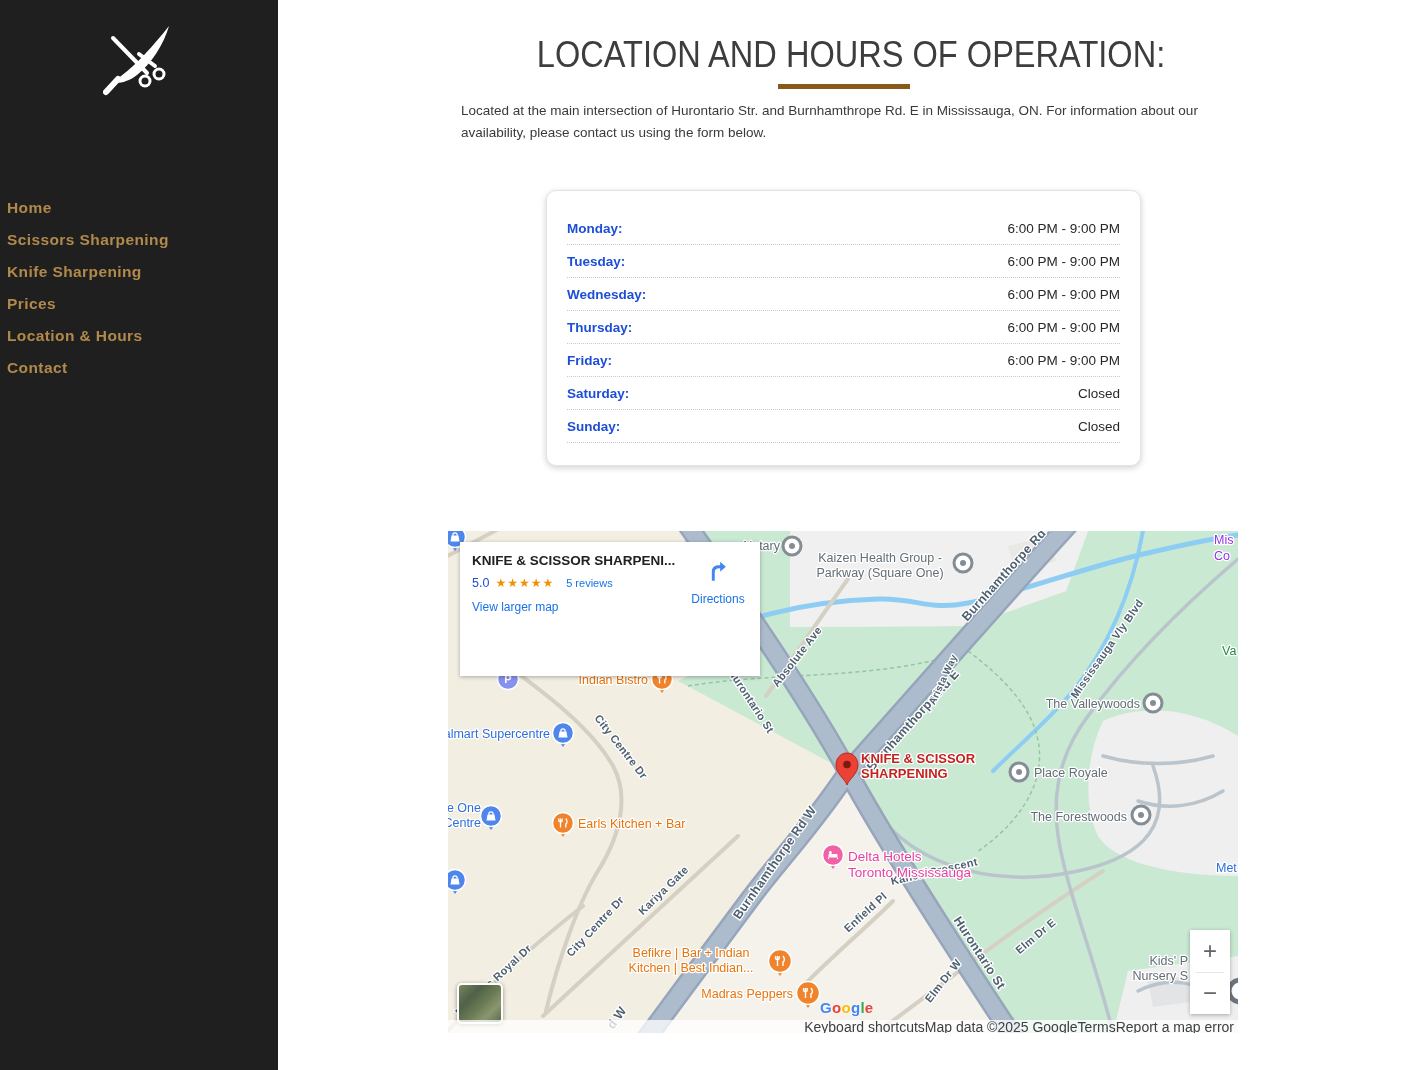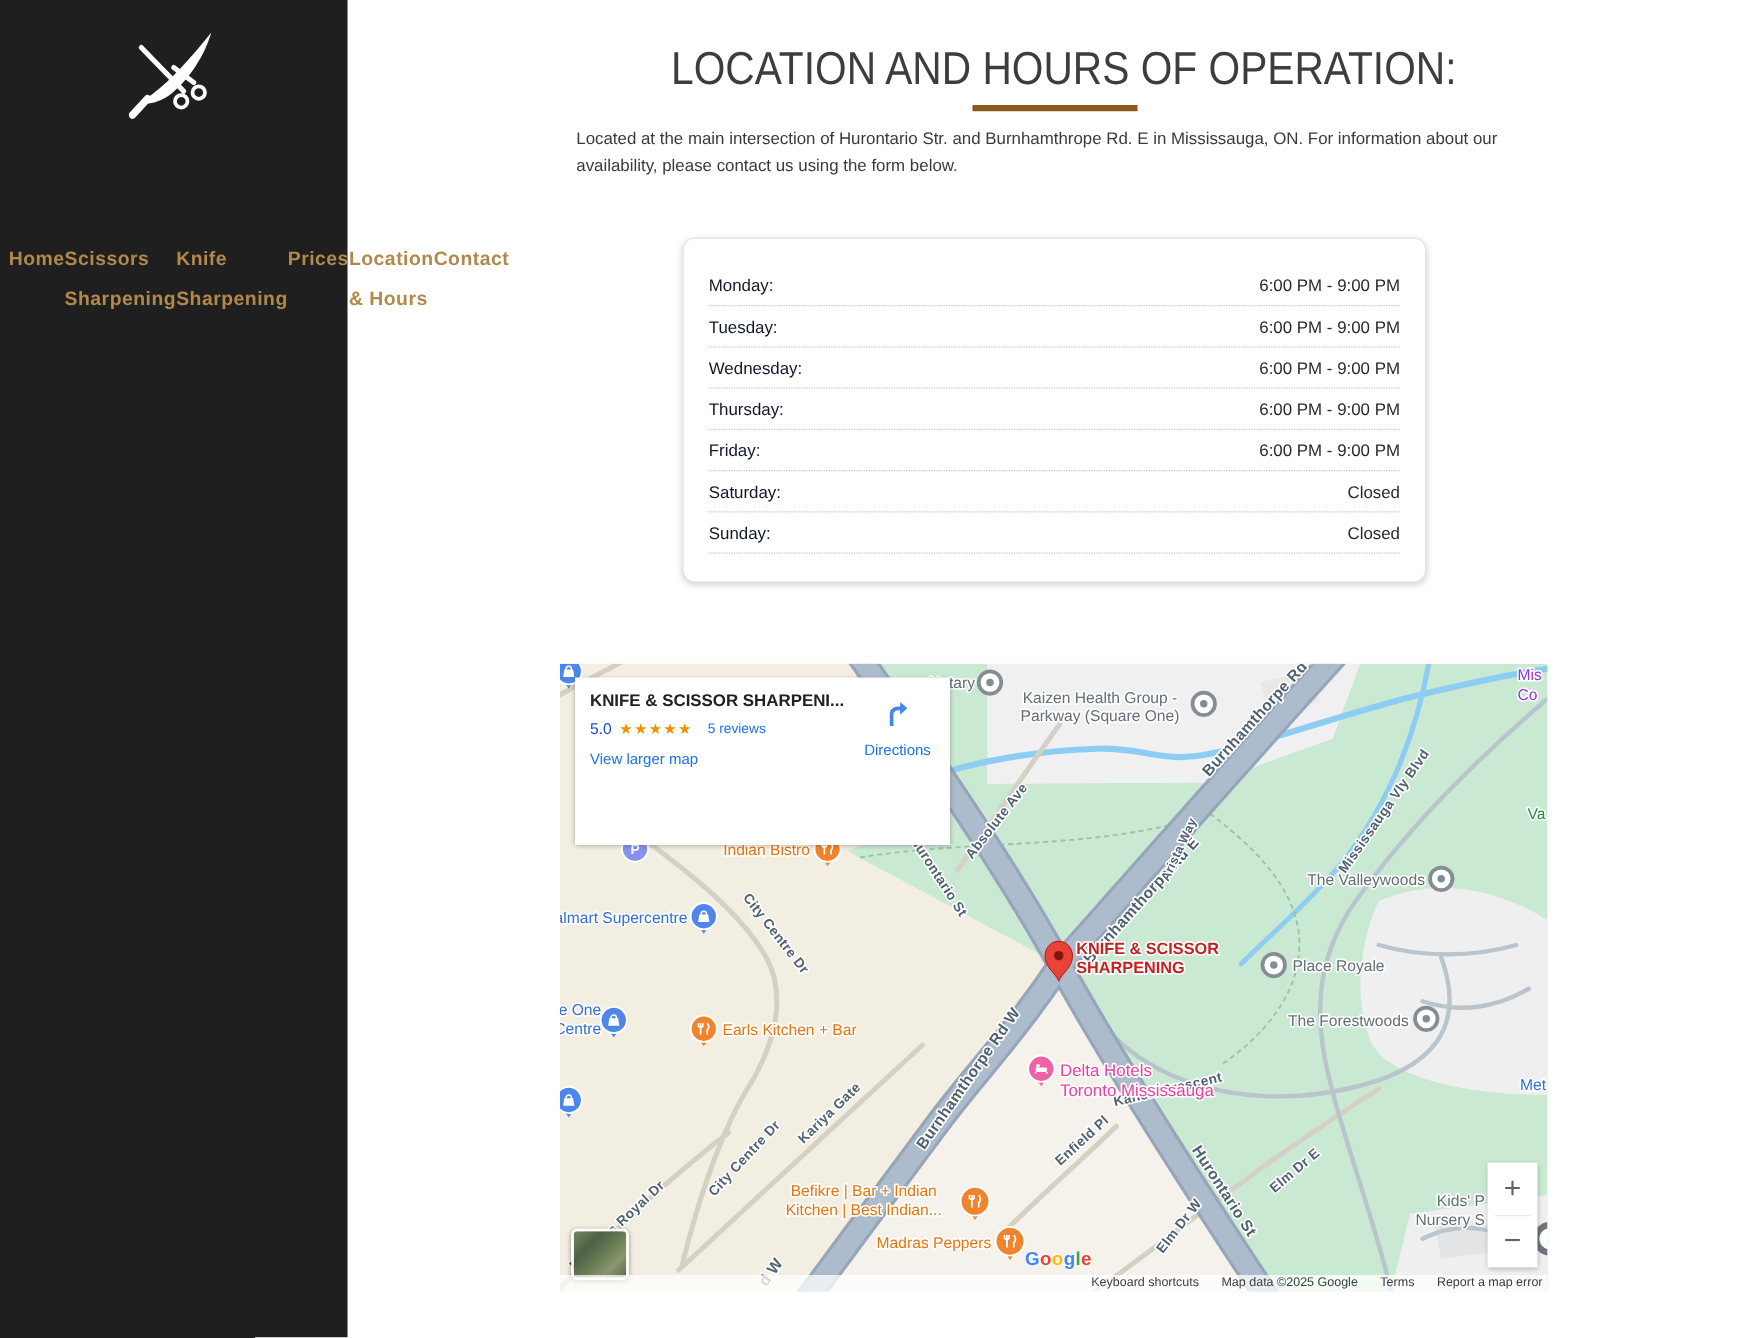--- a/index.html
+++ b/index.html
@@ -2,39 +2,39 @@
 <html><head>
 <meta charset="utf-8">
 <style>
   html,body{margin:0;padding:0}
   body{width:1407px;height:1070px;position:relative;overflow:hidden;background:#fff;
        font-family:"Liberation Sans",sans-serif;color:#3b3b3b}
 
   
   .sidebar{position:absolute;left:0;top:0;width:278px;height:1070px;background:#1f1f1f}
   .logo{position:absolute;left:103px;top:24px;width:70px;height:80px}
-  .nav{position:absolute;left:7px;top:192px;display:flex;flex-direction:row}
+  .nav{position:absolute;left:7px;top:192px;display:flex;flex-direction:column}
   .nav a{color:#b1894b;font-size:15.5px;line-height:32px;font-weight:600;
          letter-spacing:.4px;text-decoration:none;cursor:pointer}
 
   
   .title-wrap{position:absolute;left:296px;right:0;top:34px;text-align:center}
   .title{display:inline-block;font-size:37px;font-weight:400;color:#3d3d3d;
          transform:scaleX(.88);transform-origin:center;white-space:nowrap}
   .title-rule{position:absolute;left:778px;top:84px;width:132px;height:5px;background:#8a5a19}
   .intro{position:absolute;left:461px;top:100px;width:764px;text-align:left;
          font-size:13.5px;line-height:21.5px;color:#3a3a3a}
 
   
   .hours{position:absolute;left:546px;top:190px;width:595px;height:276px;box-sizing:border-box;
          background:#fff;border:1px solid #e3e3e3;border-radius:10px;
          box-shadow:0 2px 6px rgba(0,0,0,.18);padding:21px 20px 0 20px}
   .hrow{display:flex;justify-content:space-between;align-items:center;height:32px;
         border-bottom:1px dotted #c8c8c8;font-size:13.5px}
-  .hday{font-weight:normal;color:#0f172a}
+  .hday{font-weight:bold;color:#1d4ed8}
   .htime{color:#26282b}
 
   
   .map{position:absolute;left:448px;top:531px;width:790px;height:502px;overflow:hidden;
        background:#f2eee1;cursor:grab}
   .map svg.base{position:absolute;left:0;top:0}
   text{font-family:"Liberation Sans",sans-serif}
   .rl{font-size:11px;font-weight:bold;fill:#4f6171;letter-spacing:.3px;
       paint-order:stroke;stroke:#ffffff;stroke-width:2.6px;stroke-linejoin:round}
   .maj{font-size:12.5px}
@@ -65,22 +65,22 @@
             background:linear-gradient(135deg,#77865e 0%,#4f6147 30%,#6b7d55 55%,#8a9670 75%,#5a6b4c 100%);
             z-index:5;cursor:pointer}
   .zoomctrl{position:absolute;left:742px;top:399px;width:40px;height:84px;background:#fff;
             box-shadow:0 1px 4px rgba(0,0,0,.3);z-index:5;display:flex;flex-direction:column}
   .zbtn{flex:1;display:flex;align-items:center;justify-content:center;font-size:24px;
         color:#5f6368;cursor:pointer;user-select:none}
   .zdiv{height:1px;background:#e6e6e6;margin:0 6px}
   .glogo{position:absolute;left:372px;top:468px;font-size:15px;font-weight:bold;z-index:4;
          letter-spacing:.3px;text-shadow:0 0 2px #fff}
   .attr{position:absolute;left:0;bottom:0;width:100%;height:13px;background:rgba(255,255,255,.75);
-        display:flex;justify-content:flex-end;align-items:center;gap:18px;z-index:6;
-        font-size:10px;color:#3c4043;padding-right:4px;box-sizing:border-box}
+        display:flex;justify-content:flex-end;align-items:center;z-index:6;
+        font-size:14px;color:#3c4043;padding-right:4px;box-sizing:border-box}
   .attr span{cursor:pointer;white-space:nowrap}
 </style>
 </head>
 <body>
 
 <div class="sidebar">
   <svg class="logo" viewBox="0 0 70 80">
     <path d="M66,2 C50,22 34,40 18,52 L9,58 C13,60 24,59 34,51 C48,40 61,20 66,2 Z" fill="#fff"></path>
     <path d="M15,55 L3,68" stroke="#fff" stroke-width="6" stroke-linecap="round"></path>
     <path d="M10,14 L44,49" stroke="#fff" stroke-width="4" stroke-linecap="round"></path>

